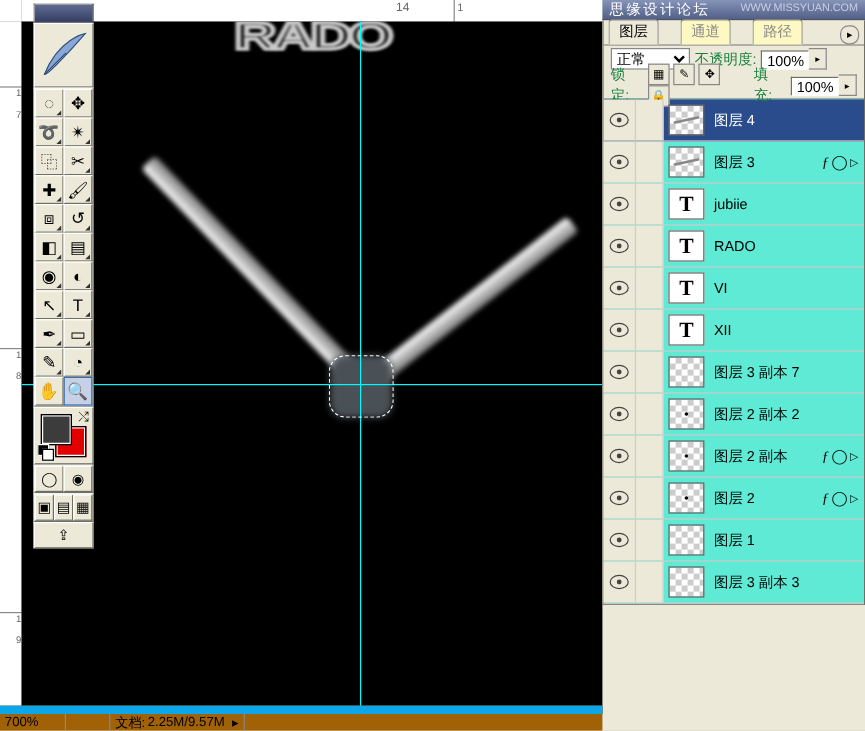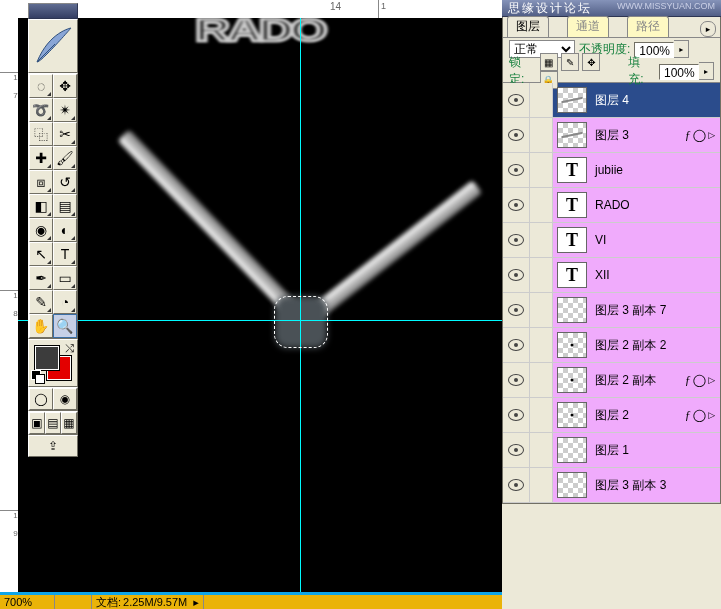--- a/index.html
+++ b/index.html
@@ -88,40 +88,40 @@
   .ptab.inactive { color:#888; background:#fef9c3; }
   #panel-arrow { margin-left:auto; width:14px; height:14px; border:1px solid #888; border-radius:7px; display:flex; align-items:center; justify-content:center; font-size:9px; }
   .opt-row { height:22px; display:flex; align-items:center; padding:0 6px; gap:4px; }
   .opt-label { color:#15803d; }
   select.fake { height:18px; background:#fff; border:1px solid #888; font-size:12px; }
   .pct-box { display:flex; align-items:flex-end; }
   .pct-box .field { width:40px; text-align:right; }
   .pct-box .arrow { width:14px; height:16px; border:1px solid #888; border-left:none; background:#ece9d8; display:flex; align-items:center; justify-content:center; font-size:8px;}
   .lock-icons span { width:16px; height:16px; display:inline-flex; align-items:center; justify-content:center; border:1px solid #888; background:#ece9d8; font-size:10px; }
 
-  #layer-list { max-height:540px; background:#f0abfc; border-top:1px solid #888; }
+  #layer-list { max-height:540px; background:#5eead4; border-top:1px solid #888; }
   .layer-row { height:34px; display:flex; align-items:center; border-bottom:1px solid #ccc; }
   .layer-row.sel { background:#2b4c8c; color:#fff; }
   .eye-cell { width:26px; height:100%; display:flex; align-items:center; justify-content:center; border-right:1px solid #ccc; background:#ece9d8; }
   .link-cell { width:22px; height:100%; border-right:1px solid #ccc; background:#ece9d8; }
   .layer-row.sel .eye-cell, .layer-row.sel .link-cell { background:#ece9d8; }
   .eye { width:14px; height:10px; border:1px solid #444; border-radius:50%; display:flex; align-items:center; justify-content:center; }
   .eye::after { content:""; width:4px; height:4px; border-radius:50%; background:#444;}
   .thumb { width:30px; height:26px; margin:0 4px; border:1px solid #666; box-sizing:border-box; position:relative; background:#fff; }
   .thumb.checker { background: repeating-conic-gradient(#ccc 0 25%, #fff 0 50%) 0 0/10px 10px; }
   .thumb.text { background:#fff; display:flex; align-items:center; justify-content:center; font-family:"Times New Roman",serif; font-weight:bold; font-size:18px; }
   .thumb.checker.dot::after { content:""; position:absolute; top:50%; left:50%; width:3px; height:3px; background:#000; transform:translate(-50%,-50%); border-radius:50%; }
   .thumb.checker.line::after { content:""; position:absolute; top:50%; left:3px; right:3px; height:2px; background:#888; transform:translateY(-50%) rotate(-12deg); border-radius:2px; }
   .lyr-name { flex:1; padding-left:4px; white-space:nowrap; overflow:hidden; text-overflow:ellipsis; }
   .fx-cell { width:40px; display:flex; align-items:center; justify-content:center; gap:2px; }
   .fx-badge { font-style:italic; font-family:"Times New Roman"; font-size:12px; }
   .fx-chev { font-size:9px; }
 
   
-  #statusbar { position:absolute; left:0; bottom:0; right:219px; height:14px; display:flex; background:#eab308; border-top:3px solid #0ea5e9; font-size:11px; }
+  #statusbar { position:absolute; left:0; bottom:0; right:219px; height:14px; display:flex; background:#a16207; border-top:7px solid #0ea5e9; font-size:11px; }
   #statusbar .cell { border-right:1px solid #888; padding:0 4px; height:100%; display:flex; align-items:center; }
 
   
 </style>
 </head>
 <body>
 
 <div id="workspace">
   <div id="ruler-corner"></div>
   <div id="ruler-h">

